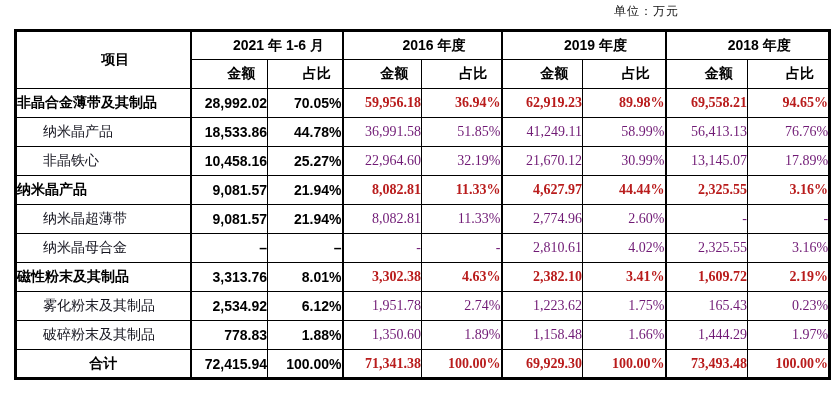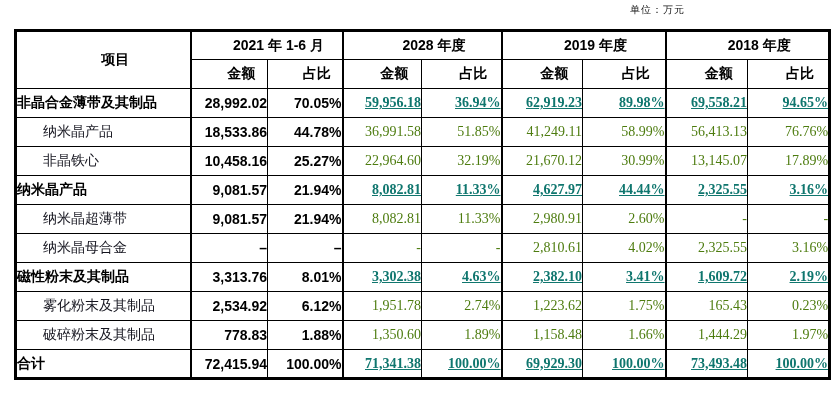--- a/index.html
+++ b/index.html
@@ -14,23 +14,23 @@
   }
   .page {
     position: relative;
     width: 831px;
     height: 408px;
     background: #ffffff;
   }
   .unit-label {
     position: absolute;
     top: 3px;
-    left: 630px;
+    left: 614px;
     font-family: "Liberation Serif", "DejaVu Serif", serif;
-    font-size: 10px;
+    font-size: 12px;
     letter-spacing: 1px;
     color: #111;
   }
   table.fin {
     position: absolute;
     left: 14px;
     top: 29px;
     width: 814px;
     border-collapse: collapse;
     table-layout: fixed;
@@ -55,37 +55,37 @@
   td.num { text-align: right; padding-right: 6px; }
   td.y2021 {
     font-family: "Liberation Sans", sans-serif;
     font-weight: bold;
     color: #000;
     margin-top: 32px;
   }
   td.serifnum {
     font-family: "Liberation Serif", "DejaVu Serif", serif;
     font-weight: normal;
-    color: #4d7c0f;
-  }
-  tr.row-category td.serifnum, tr.row-total td.serifnum { font-weight: bold; color: #0f766e; text-decoration: underline; }
+    color: #701a75;
+  }
+  tr.row-category td.serifnum, tr.row-total td.serifnum { font-weight: bold; color: #b91c1c; }
   td.label { text-align: left; padding-left: 4px; }
   tr.row-category td.label {
     font-family: "Liberation Sans", sans-serif;
     font-weight: bold;
   }
   tr.row-sub td.label {
     font-family: "Liberation Serif", "DejaVu Serif", serif;
     padding-left: 26px;
     color: #14141e;
   }
   tr.row-total td.label {
     font-family: Liberation Sans, sans-serif;
     font-weight: bold;
-    text-align: left;
+    text-align: center;
     padding-left: 0;
   }
 </style>
 </head>
 <body>
 
 <div class="page">
 
   <div class="unit-label">单位：万元</div>
 
@@ -98,21 +98,21 @@
         <col style="width:80px">
       <col style="width:81px">
         <col style="width:83px">
       <col style="width:82px">
         <col style="width:82px">
     </colgroup>
     <thead>
       <tr>
         <th rowspan="2">项目</th>
         <th colspan="2" class="group-b">2021 年 1-6 月</th>
-        <th colspan="2" class="group-b">2028 年度</th>
+        <th colspan="2" class="group-b">2016 年度</th>
         <th colspan="2" class="group-b">2019 年度</th>
         <th colspan="2" class="group-b">2018 年度</th>
       </tr>
       <tr>
         <th class="group-b">金额</th>
         <th>占比</th>
         <th class="group-b">金额</th>
         <th>占比</th>
         <th class="group-b">金额</th>
         <th>占比</th>
@@ -164,21 +164,21 @@
         <td class="num serifnum">44.44%</td>
         <td class="num serifnum group-b">2,325.55</td>
         <td class="num serifnum">3.16%</td>
       </tr>
       <tr class="row-sub">
         <td class="label">纳米晶超薄带</td>
         <td class="num y2021 group-b">9,081.57</td>
         <td class="num y2021">21.94%</td>
         <td class="num serifnum group-b">8,082.81</td>
         <td class="num serifnum">11.33%</td>
-        <td class="num serifnum group-b">2,980.91</td>
+        <td class="num serifnum group-b">2,774.96</td>
         <td class="num serifnum">2.60%</td>
         <td class="num serifnum group-b">-</td>
         <td class="num serifnum">-</td>
       </tr>
       <tr class="row-sub">
         <td class="label">纳米晶母合金</td>
         <td class="num y2021 group-b">–</td>
         <td class="num y2021">–</td>
         <td class="num serifnum group-b">-</td>
         <td class="num serifnum">-</td>

